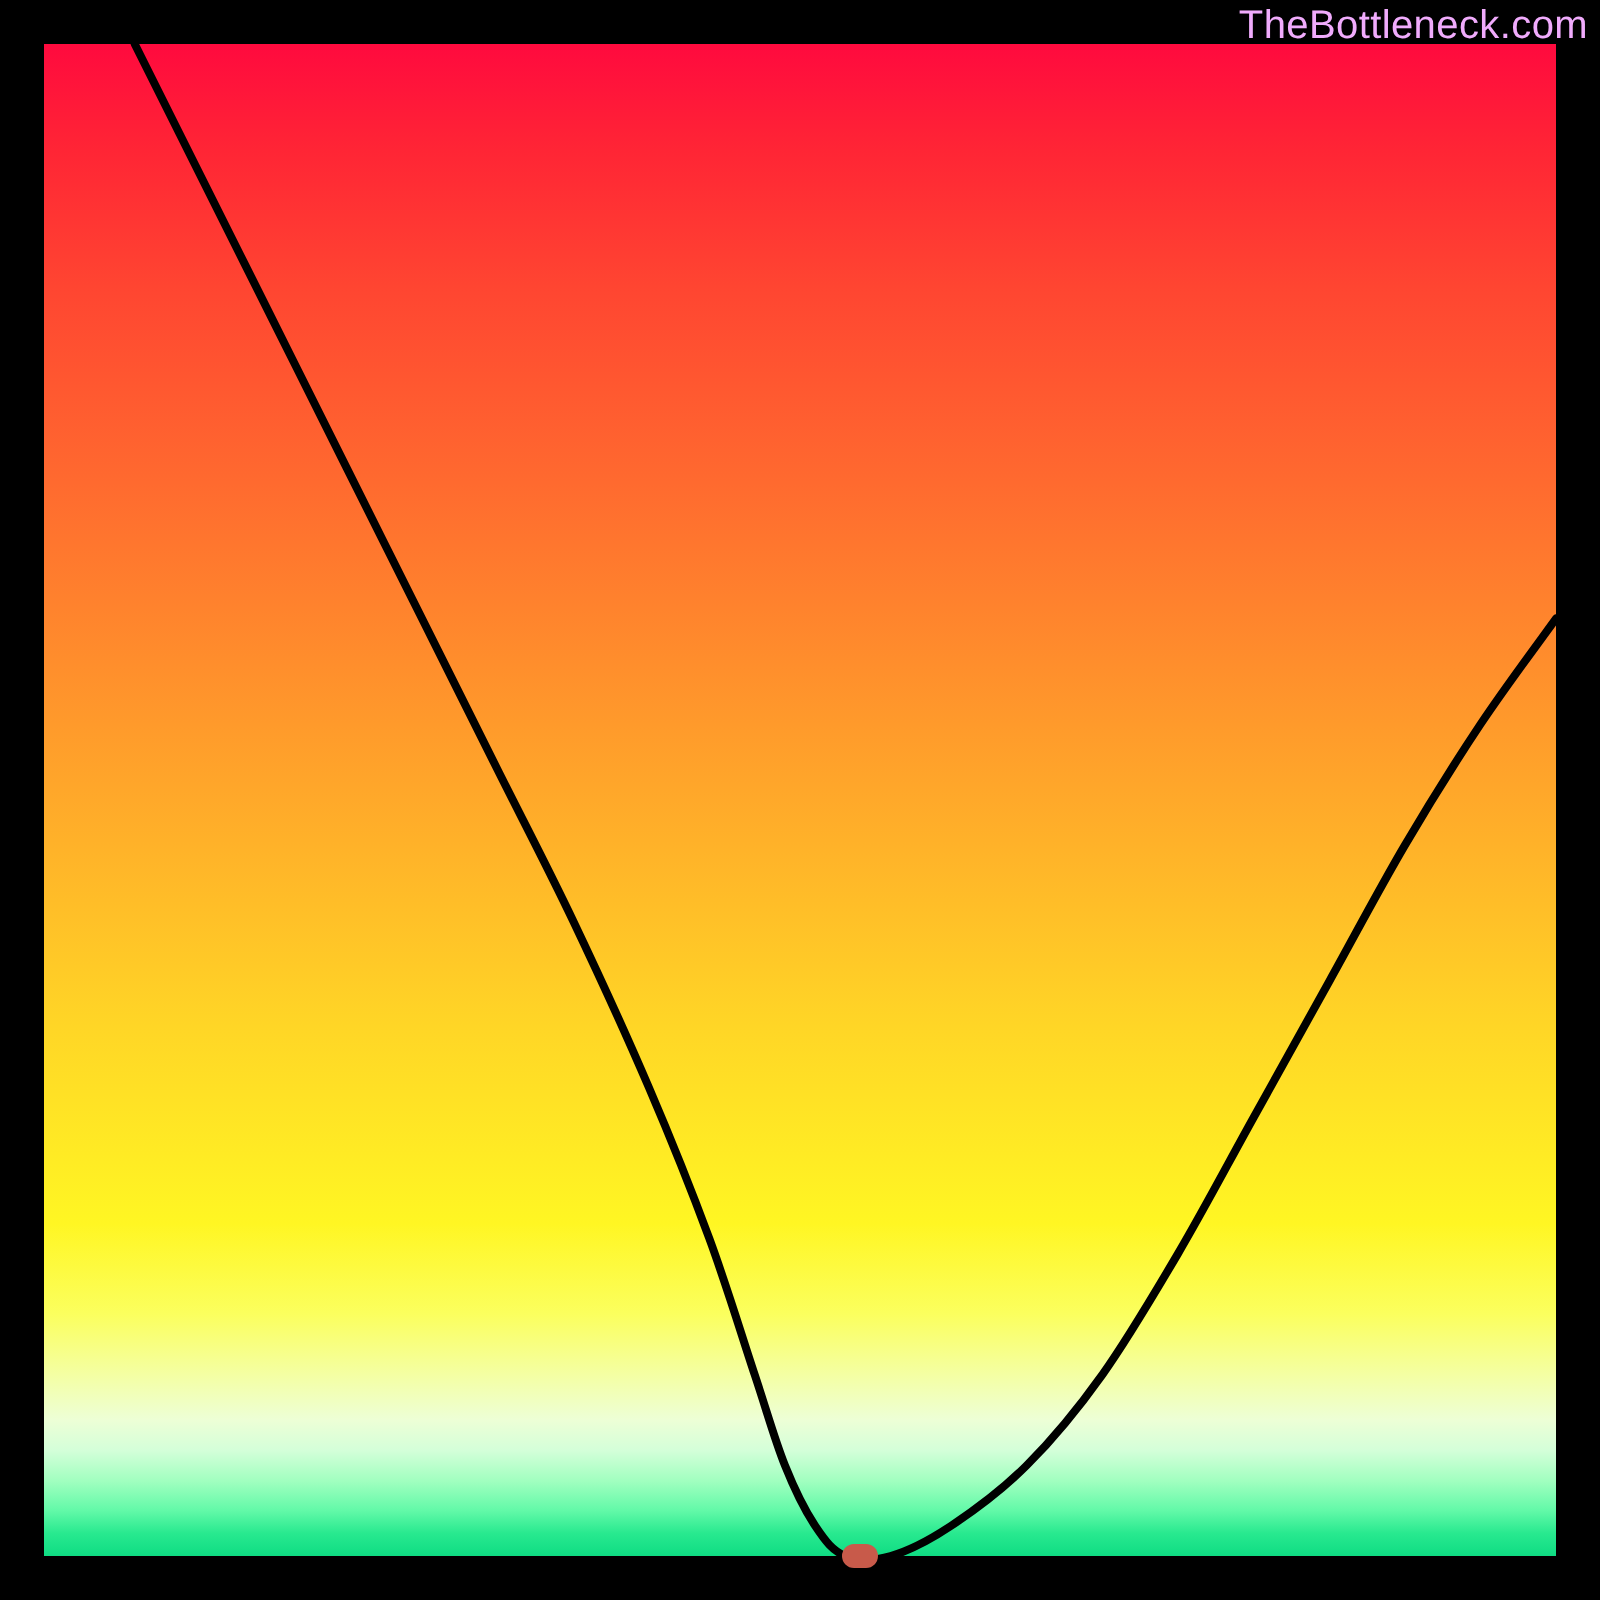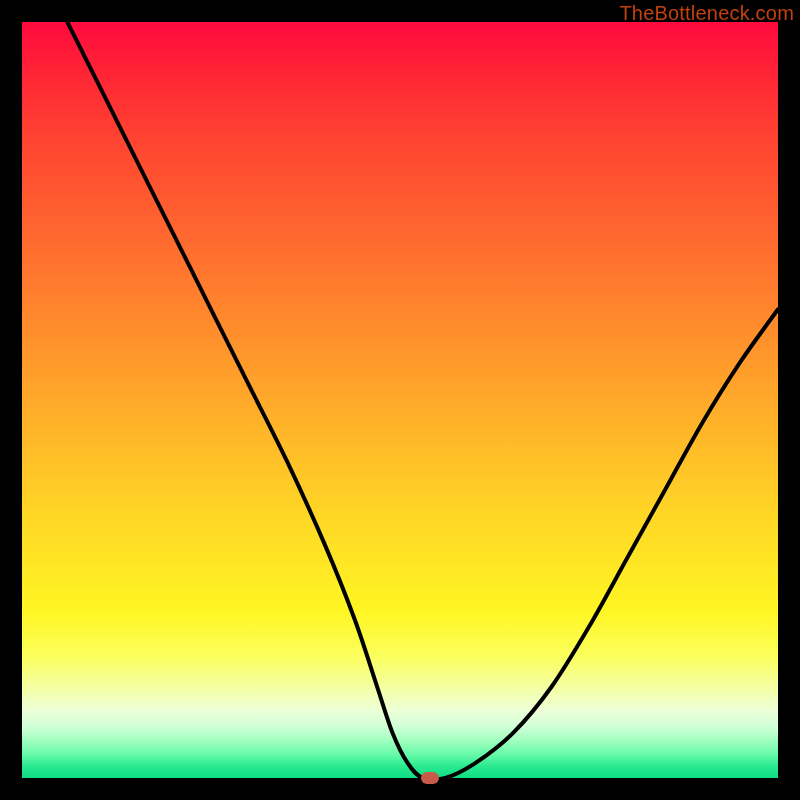--- a/index.html
+++ b/index.html
@@ -39,21 +39,21 @@
       #a2ffc0 95%,
       #62f9a8 97%,
       #28e98f 98.5%,
       #0fdc83 100%
     );
   }
   .watermark {
     position: absolute;
     top: 2px;
     right: 6px;
-    color: #c2410c;
+    color: #f0abfc;
     font-size: 20px;
     font-weight: 500;
     letter-spacing: 0.2px;
     user-select: none;
   }
   svg.curve {
     position: absolute;
     left: 0;
     top: 0;
     width: 756px;

